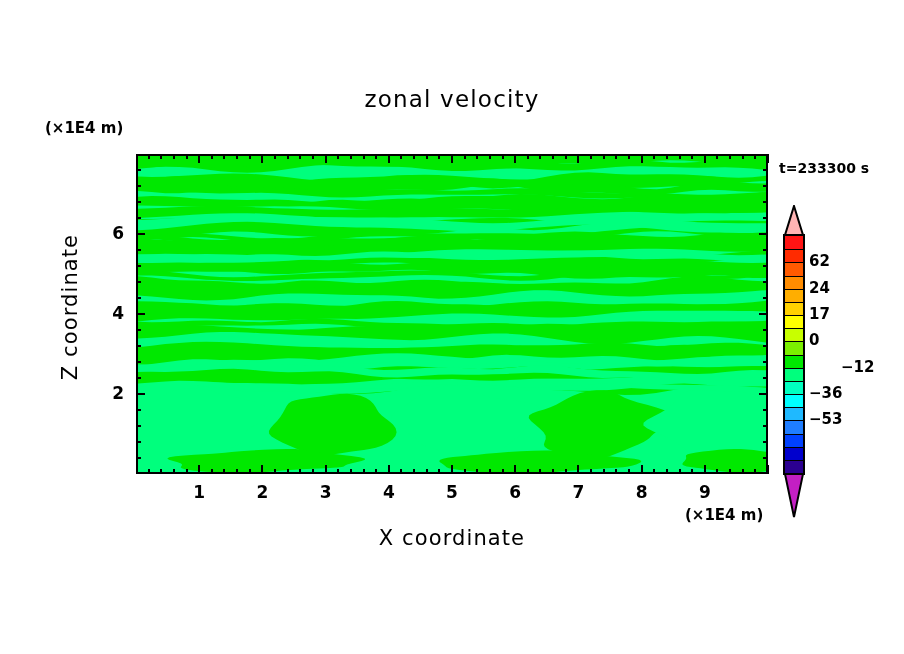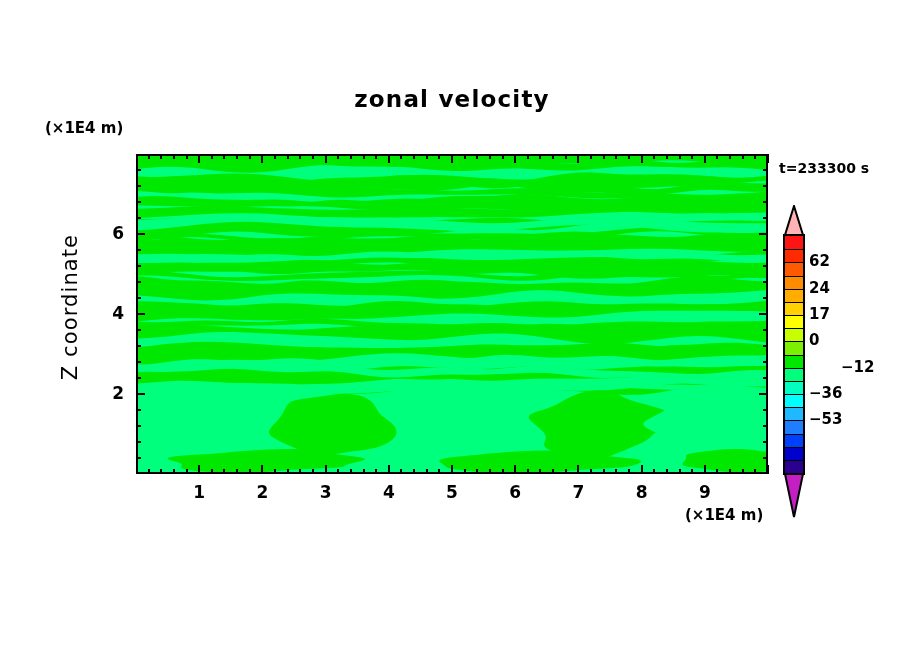--- a/index.html
+++ b/index.html
@@ -7,21 +7,21 @@
     width:904px;height:654px;background:#ffffff;overflow:hidden;
     font-family:"DejaVu Sans",sans-serif;
     position:relative;
   }
   #stage{position:absolute;left:0;top:0;width:904px;height:654px;}
 
   .txt{position:absolute;white-space:pre;color:#000;}
 
   #title{
     left:0;top:86px;width:904px;text-align:center;
-    font-size:23px;letter-spacing:1.2px;font-weight:700;
+    font-size:23px;letter-spacing:1.2px;font-weight:400;
   }
   #unit-top{left:45px;top:119px;font-size:15px;font-weight:700;letter-spacing:0px;}
   #unit-bottom{left:685px;top:506px;font-size:15px;font-weight:700;}
   #xlabel{left:0;top:526px;width:904px;text-align:center;font-size:21px;letter-spacing:1.1px;}
   #ylabel{
     left:-20px;top:295px;width:180px;text-align:center;font-size:21px;letter-spacing:1.1px;
     transform:rotate(-90deg);transform-origin:50% 50%;
   }
   #tstamp{left:779px;top:160px;font-size:14px;font-weight:700;}
 
@@ -50,20 +50,21 @@
   .cblabel{position:absolute;left:26px;font-size:15px;font-weight:700;color:#000;white-space:pre;}
 </style>
 </head>
 <body>
 
 <div id="stage">
 
   <div class="txt" id="title">zonal velocity</div>
   <div class="txt" id="unit-top">(×1E4 m)</div>
   <div class="txt" id="unit-bottom">(×1E4 m)</div>
+  <div class="txt" id="xlabel">X coordinate</div>
   <div class="txt" id="ylabel">Z coordinate</div>
   <div class="txt" id="tstamp">t=233300 s</div>
 
   <div id="plot">
     <svg id="field" viewBox="0 0 1000 800" preserveAspectRatio="none">
         <rect x="0" y="0" width="1000" height="800" fill="#00e800"></rect>
         <path d="M0.0,29.4L21.7,28.4L43.5,27.4L65.2,27.6L87.0,29.7L108.7,33.9L130.4,38.5L152.2,41.1L173.9,42.4L195.7,41.4L217.4,38.1L239.1,33.2L260.9,28.0L282.6,23.9L304.3,21.9L326.1,22.0L347.8,23.4L369.6,25.1L391.3,26.3L413.0,26.6L434.8,24.3L456.5,21.9L478.3,21.2L500.0,22.6L521.7,25.6L543.5,28.9L565.2,31.4L587.0,31.7L608.7,29.8L630.4,26.2L652.2,22.3L673.9,19.4L695.7,18.4L717.4,18.5L739.1,17.5L760.9,16.9L782.6,15.8L804.3,14.1L826.1,12.2L847.8,11.0L869.6,11.6L891.3,14.2L913.0,18.5L934.8,23.2L956.5,26.9L978.3,28.4L1000.0,27.3L1000.0,49.8L978.3,53.9L956.5,55.3L934.8,54.1L913.0,51.4L891.3,48.5L869.6,46.6L847.8,46.0L826.1,46.4L804.3,46.9L782.6,46.7L760.9,45.3L739.1,43.0L717.4,40.9L695.7,42.3L673.9,46.3L652.2,52.0L630.4,58.2L608.7,63.5L587.0,66.5L565.2,66.5L543.5,63.7L521.7,59.2L500.0,54.6L478.3,50.9L456.5,48.9L434.8,48.3L413.0,48.9L391.3,51.6L369.6,53.3L347.8,54.2L326.1,54.8L304.3,56.2L282.6,58.9L260.9,63.0L239.1,67.5L217.4,71.1L195.7,72.4L173.9,70.9L152.2,66.7L130.4,61.1L108.7,57.6L87.0,56.5L65.2,57.1L43.5,59.2L21.7,61.9L0.0,64.0Z" fill="#00ff7d"></path>
         <path d="M0.0,52.0L21.7,53.1L43.5,52.6L65.2,50.9L87.0,48.9L108.7,46.8L130.4,45.1L152.2,44.3L173.9,44.8L195.7,46.8L217.4,50.0L239.1,54.0L260.9,58.0L282.6,61.2L304.3,62.8L326.1,62.8L347.8,61.2L369.6,58.6L391.3,55.7L413.0,51.3L434.8,48.3L456.5,47.2L478.3,47.8L500.0,49.8L521.7,52.4L543.5,55.1L565.2,57.2L587.0,58.6L608.7,59.4L630.4,59.8L652.2,60.2L673.9,60.9L695.7,62.1L717.4,63.5L739.1,64.9L760.9,64.5L782.6,62.3L804.3,59.4L826.1,56.3L847.8,53.3L869.6,51.2L891.3,50.7L913.0,51.9L934.8,54.9L956.5,59.1L978.3,63.9L1000.0,68.2L1000.0,98.6L978.3,95.5L956.5,91.5L934.8,87.6L913.0,84.6L891.3,82.8L869.6,82.4L847.8,83.0L826.1,84.3L804.3,85.4L782.6,86.1L760.9,85.9L739.1,86.1L717.4,87.1L695.7,87.9L673.9,88.8L652.2,89.8L630.4,90.8L608.7,91.4L587.0,91.2L565.2,90.0L543.5,87.5L521.7,84.1L500.0,80.3L478.3,76.8L456.5,74.3L434.8,73.3L413.0,74.0L391.3,76.1L369.6,81.0L347.8,85.8L326.1,89.6L304.3,91.5L282.6,91.5L260.9,89.5L239.1,86.4L217.4,82.8L195.7,79.4L173.9,76.9L152.2,75.5L130.4,74.9L108.7,75.0L87.0,75.1L65.2,74.9L43.5,74.3L21.7,74.2L0.0,75.4Z" fill="#00e800"></path>
         <path d="M0.0,88.3L21.7,91.2L43.5,94.2L65.2,94.1L87.0,91.9L108.7,89.3L130.4,87.3L152.2,87.0L173.9,88.4L195.7,90.9L217.4,93.1L239.1,94.3L260.9,94.0L282.6,92.9L304.3,92.1L326.1,89.6L347.8,88.0L369.6,87.2L391.3,86.0L413.0,83.8L434.8,80.6L456.5,77.4L478.3,75.2L500.0,75.1L521.7,76.8L543.5,79.6L565.2,82.1L587.0,80.5L608.7,77.9L630.4,75.3L652.2,73.7L673.9,73.9L695.7,75.8L717.4,78.5L739.1,80.7L760.9,81.7L782.6,81.3L804.3,80.4L826.1,79.4L847.8,77.1L869.6,76.0L891.3,75.3L913.0,74.0L934.8,71.5L956.5,68.1L978.3,65.0L1000.0,63.2L1000.0,91.5L978.3,94.7L956.5,98.5L934.8,101.7L913.0,103.3L891.3,102.9L869.6,101.3L847.8,99.6L826.1,98.8L804.3,101.5L782.6,105.3L760.9,108.2L739.1,109.3L717.4,108.4L695.7,106.2L673.9,104.0L652.2,102.7L630.4,102.5L608.7,102.7L587.0,102.5L565.2,101.0L543.5,101.3L521.7,101.3L500.0,102.0L478.3,104.1L456.5,107.4L434.8,111.0L413.0,113.8L391.3,114.8L369.6,114.0L347.8,112.4L326.1,111.0L304.3,111.1L282.6,115.0L260.9,118.9L239.1,121.6L217.4,122.3L195.7,121.0L173.9,118.8L152.2,116.8L130.4,115.8L108.7,115.7L87.0,115.8L65.2,115.0L43.5,113.9L21.7,113.9L0.0,113.8Z" fill="#00ff7d"></path>
         <path d="M0.0,103.1L21.7,101.5L43.5,102.1L65.2,104.1L87.0,106.8L108.7,109.0L130.4,110.3L152.2,110.8L173.9,111.2L195.7,110.5L217.4,110.3L239.1,111.6L260.9,113.9L282.6,116.3L304.3,117.7L326.1,117.5L347.8,115.6L369.6,112.8L391.3,109.9L413.0,108.1L434.8,107.8L456.5,108.8L478.3,110.6L500.0,110.5L521.7,108.4L543.5,105.2L565.2,101.5L587.0,98.2L608.7,96.4L630.4,96.8L652.2,99.3L673.9,103.3L695.7,107.7L717.4,111.3L739.1,113.6L760.9,114.3L782.6,114.2L804.3,112.5L826.1,110.5L847.8,109.6L869.6,109.7L891.3,109.8L913.0,109.3L934.8,107.4L956.5,104.3L978.3,100.5L1000.0,97.1L1000.0,126.8L978.3,131.3L956.5,135.7L934.8,138.9L913.0,140.2L891.3,139.7L869.6,137.8L847.8,135.7L826.1,134.1L804.3,133.5L782.6,134.8L760.9,137.6L739.1,139.3L717.4,139.2L695.7,137.3L673.9,134.1L652.2,130.8L630.4,128.4L608.7,127.4L587.0,128.1L565.2,129.7L543.5,131.4L521.7,132.1L500.0,131.6L478.3,131.1L456.5,132.0L434.8,133.4L413.0,135.9L391.3,139.5L369.6,143.6L347.8,147.1L326.1,149.1L304.3,148.8L282.6,146.2L260.9,142.2L239.1,137.9L217.4,134.2L195.7,131.8L173.9,131.6L152.2,133.8L130.4,135.8L108.7,136.7L87.0,136.2L65.2,134.9L43.5,133.5L21.7,133.1L0.0,134.2Z" fill="#00e800"></path>

